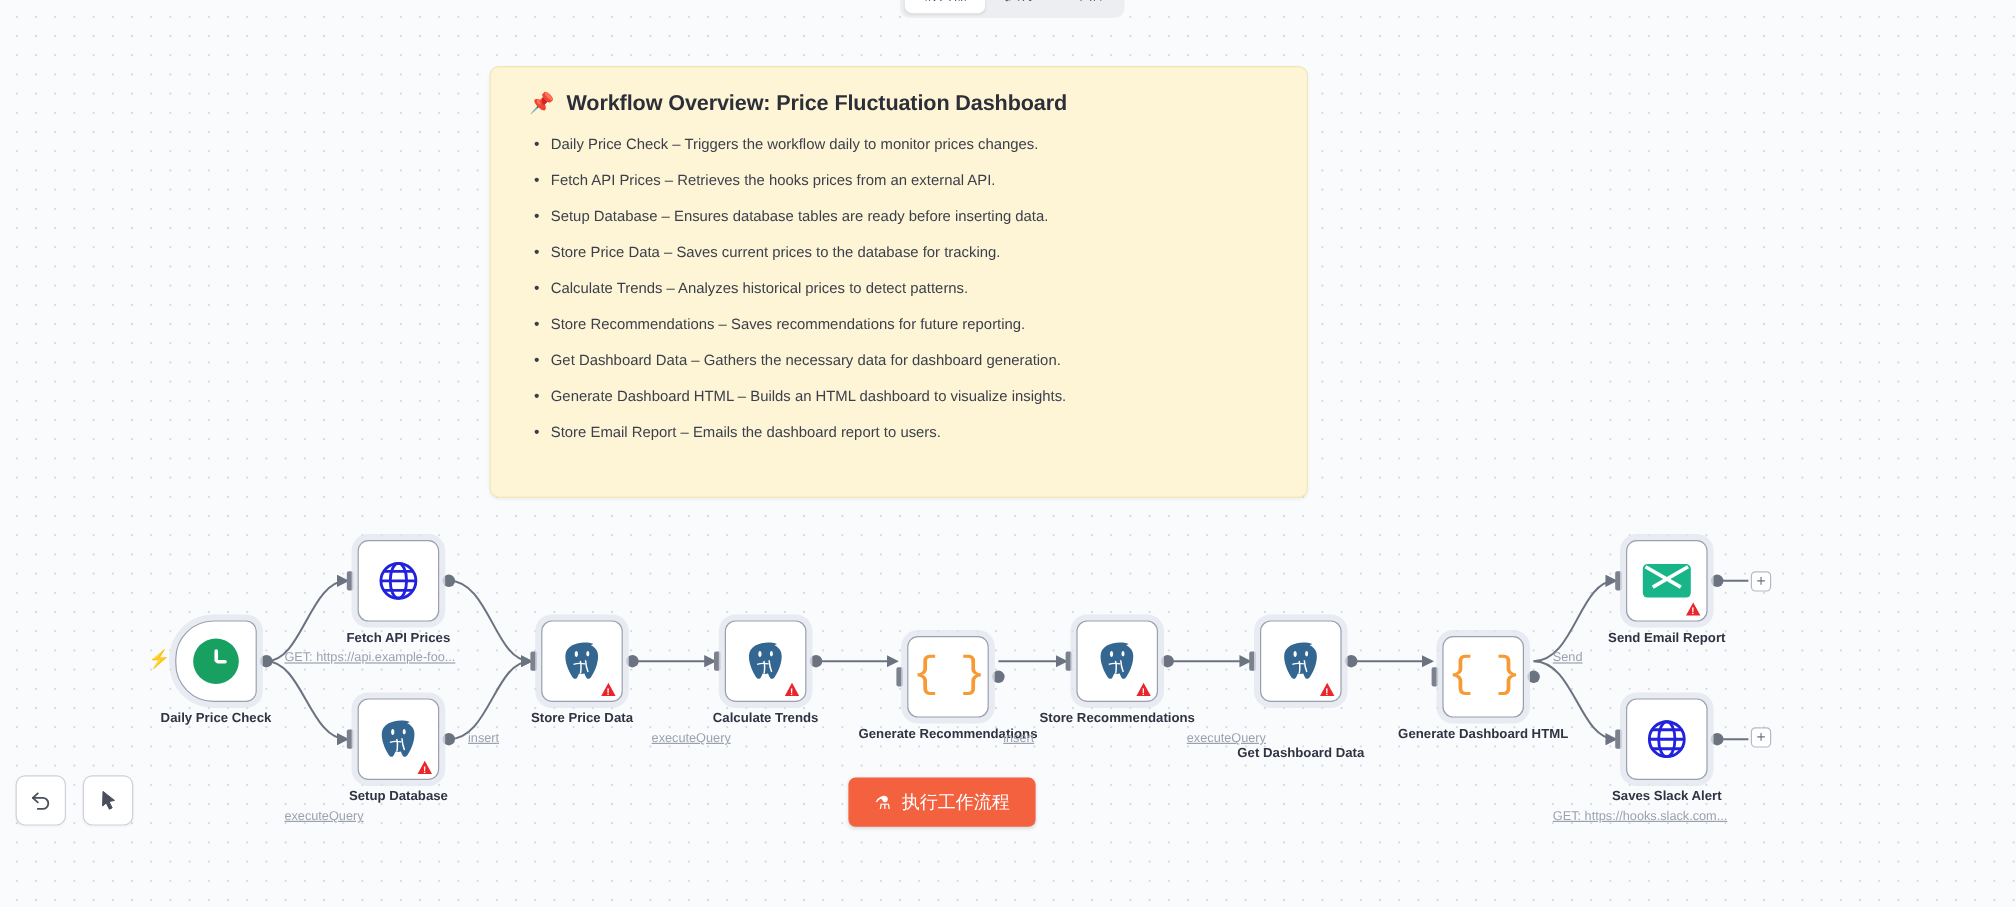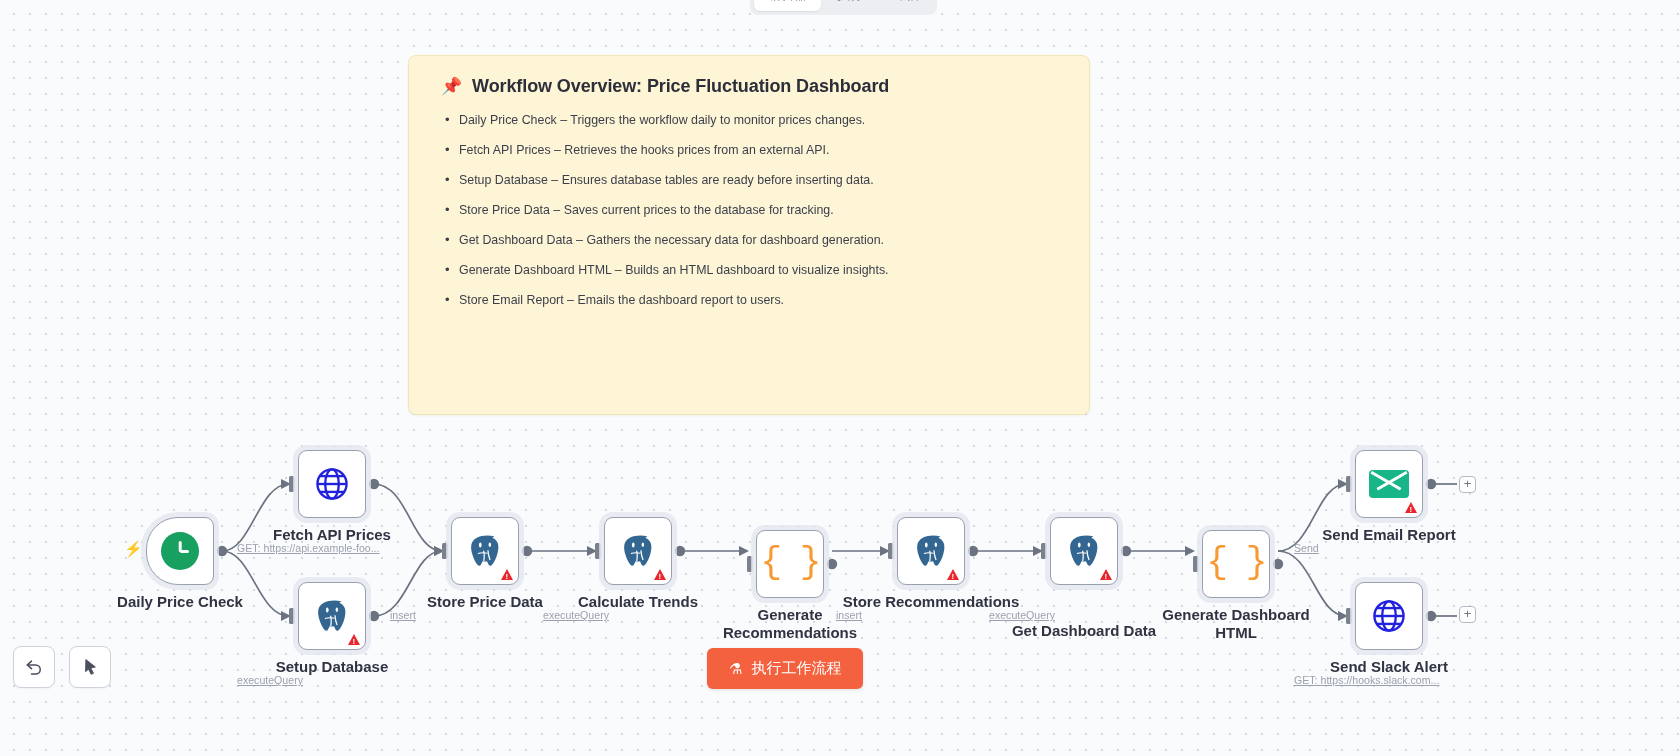--- a/index.html
+++ b/index.html
@@ -114,21 +114,21 @@
     left: -1.6px; top: 3px;
     font-size: 8px;
     font-weight: 700;
     color: #fff;
   }
 
   .nodelabel {
     position: absolute;
     text-align: center;
     width: 190px;
-    font-size: 15px;
+    font-size: 11px;
     font-weight: 700;
     color: #2f3342;
     line-height: 1.18;
   }
   .nodesub {
     position: absolute;
     text-align: left;
     width: 190px;
     font-size: 10.6px;
     color: #9ba1ae;
@@ -247,20 +247,22 @@
   <div class="sticky">
     <div class="sticky-title">
       <span class="pin-icon">📌</span>
       <span>Workflow Overview: Price Fluctuation Dashboard</span>
     </div>
     <ul id="sticky-list">
         <li>Daily Price Check – Triggers the workflow daily to monitor prices changes.</li>
         <li>Fetch API Prices – Retrieves the hooks prices from an external API.</li>
         <li>Setup Database – Ensures database tables are ready before inserting data.</li>
         <li>Store Price Data – Saves current prices to the database for tracking.</li>
+        <li>Calculate Trends – Analyzes historical prices to detect patterns.</li>
+        <li>Store Recommendations – Saves recommendations for future reporting.</li>
         <li>Get Dashboard Data – Gathers the necessary data for dashboard generation.</li>
         <li>Generate Dashboard HTML – Builds an HTML dashboard to visualize insights.</li>
         <li>Store Email Report – Emails the dashboard report to users.</li>
       </ul>
   </div>
 
   <svg id="wires">
     <defs>
       <marker id="arrow" viewBox="0 0 10 10" refX="8" refY="5" markerWidth="6" markerHeight="6" orient="auto-start-reverse">
         <path d="M 0 0 L 10 5 L 0 10 z" fill="#6b7280"></path>
@@ -414,21 +416,21 @@
       <div class="nodesub" style="left: 1294px; top: 542px;">Send</div>
       <div class="node box" style="left: 1355px; top: 582px;">
         <svg class="ico-globe" viewBox="0 0 24 24" fill="none" stroke="#2222dd" stroke-width="1.5">
           <circle cx="12" cy="12" r="9.2"></circle>
           <ellipse cx="12" cy="12" rx="4.3" ry="9.2"></ellipse>
           <line x1="2.8" y1="12" x2="21.2" y2="12"></line>
           <line x1="4.3" y1="7" x2="19.7" y2="7"></line>
           <line x1="4.3" y1="17" x2="19.7" y2="17"></line>
         </svg>
       </div>
-      <div class="nodelabel" style="left: 1294px; top: 658px;">Send Slack Alert</div>
+      <div class="nodelabel" style="left: 1294px; top: 658px;">Saves Slack Alert</div>
       <div class="nodesub" style="left: 1294px; top: 674px;">GET: https://hooks.slack.com...</div>
     </div>
 
   <span class="lightning" style="left:124px; top:540px;">⚡</span>
 
   <div class="tool" style="left:13px; top:646px;">
     <svg width="20" height="20" viewBox="0 0 24 24" fill="none" stroke="#4a4f5c" stroke-width="1.8" stroke-linecap="round" stroke-linejoin="round">
       <path d="M9 14 L4 9.5 L9 5"></path>
       <path d="M4 9.5 H14 a5.5 5.5 0 0 1 0 11 H9"></path>
     </svg>

